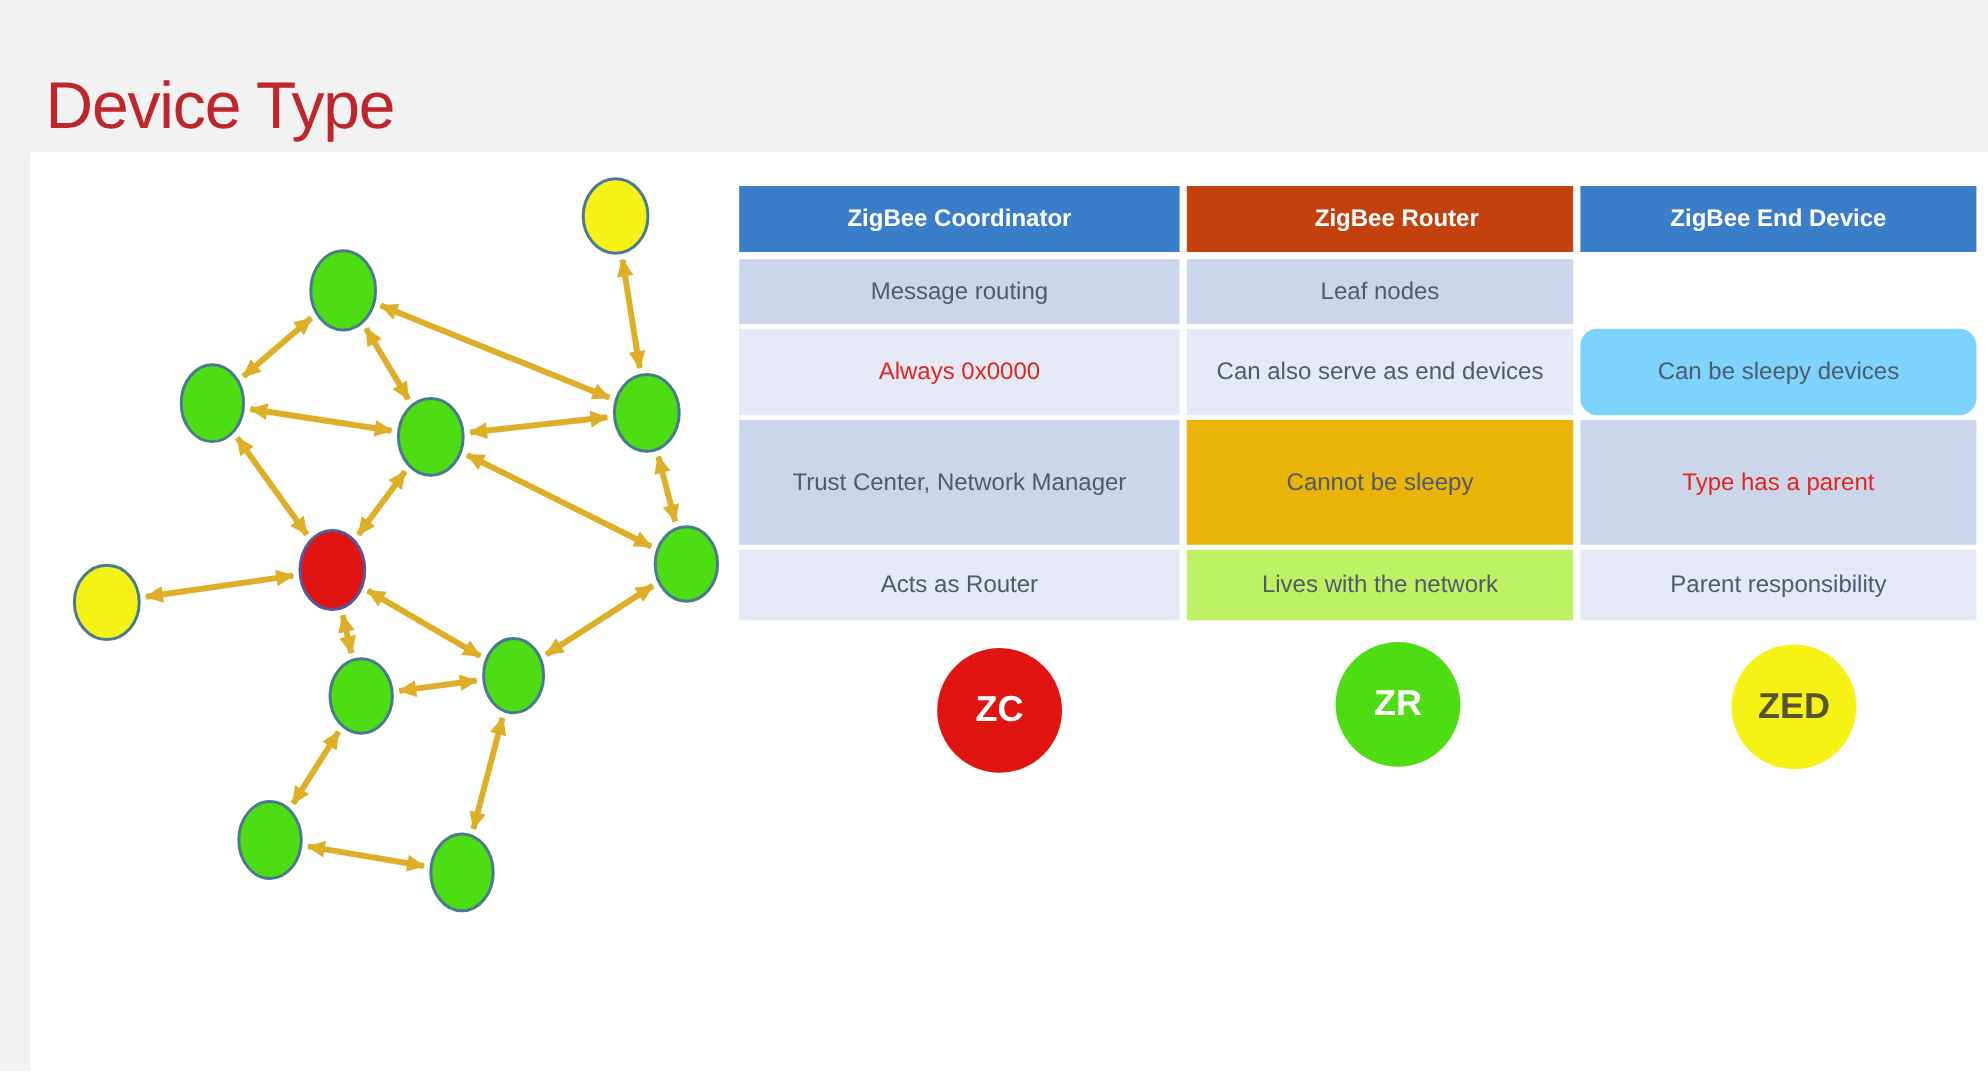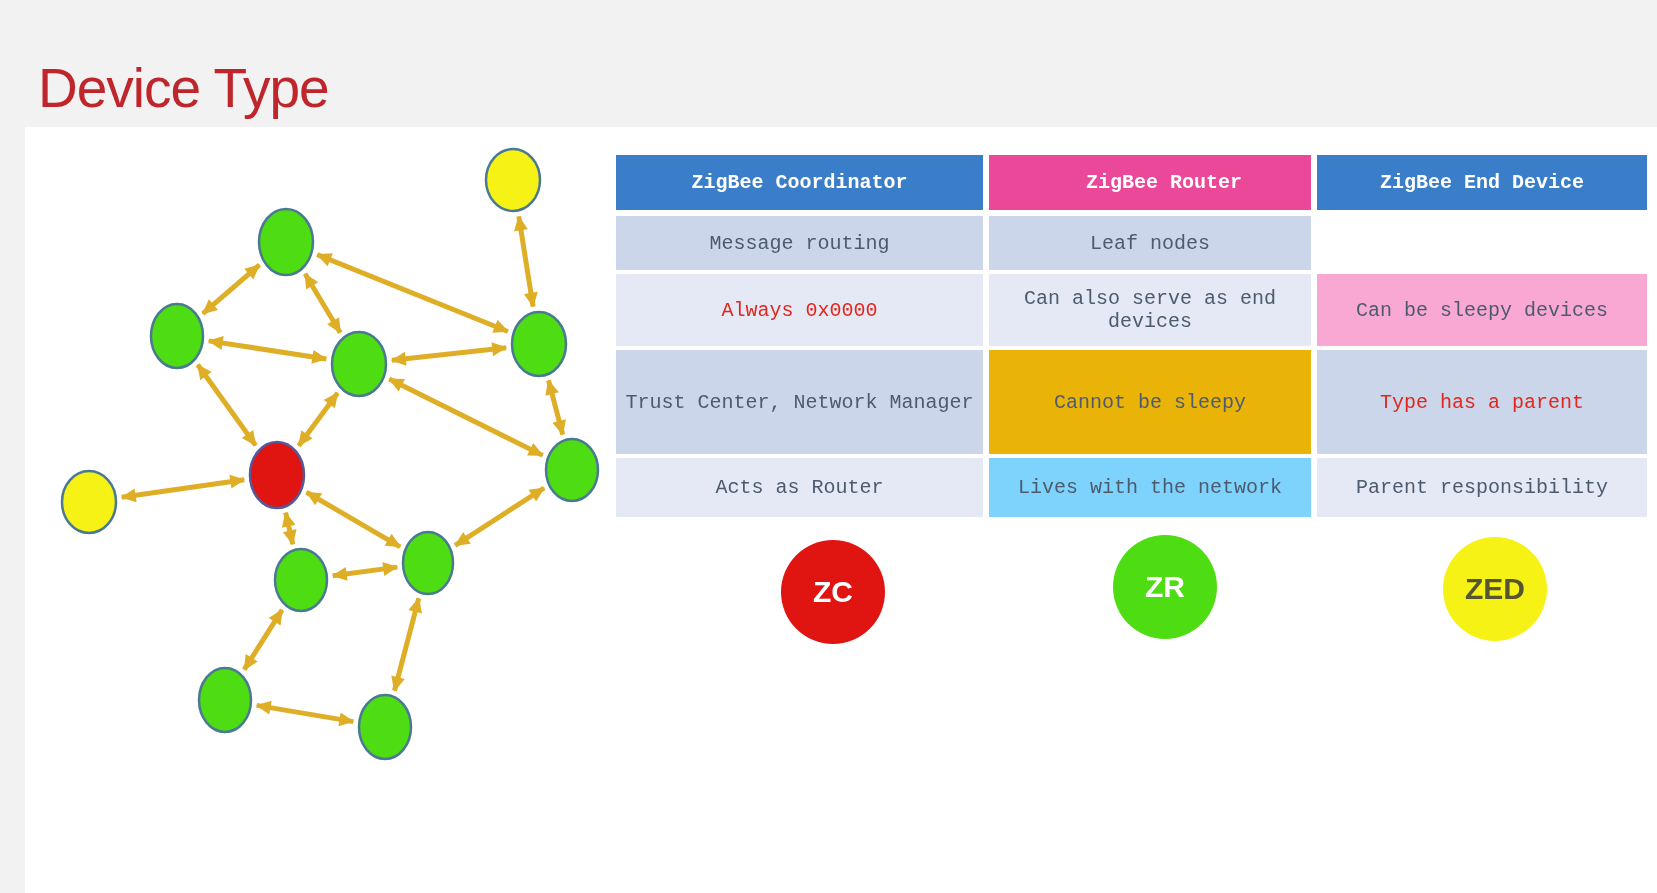--- a/index.html
+++ b/index.html
@@ -10,21 +10,21 @@
   .top-band{position:absolute;left:0;top:0;width:1657px;height:127px;background:#f2f2f3;}
   .left-band{position:absolute;left:0;top:0;width:25px;height:893px;background:#f2f2f3;}
   .page-title{
     position:absolute;left:38px;top:24px;font-size:55px;line-height:1.0;
     font-weight:400;letter-spacing:-1px;
   }
   .diagram-svg{position:absolute;left:0;top:0;width:1657px;height:893px;}
 
   .ztable{position:absolute;left:616px;top:155px;width:1031px;}
   .trow{display:grid;grid-template-columns:367px 322px 330px;column-gap:6px;}
-  .trow > div{display:flex;align-items:center;justify-content:center;text-align:center;font-family:Liberation Mono, monospace;}
+  .trow > div{display:flex;align-items:center;justify-content:center;text-align:center;}
   .thead{height:55px;}
   .thead > div{font-weight:bold;font-size:20px;color:#ffffff;}
   .r1{height:54px;margin-top:6px;}
   .r2{height:72px;margin-top:4px;}
   .r3{height:104px;margin-top:4px;}
   .r4{height:59px;margin-top:4px;}
   .cell{font-size:20px;}
 
   .legend-circle{
     position:absolute;width:104px;height:104px;border-radius:50%;
@@ -75,40 +75,40 @@
       <ellipse cx="89" cy="502" rx="27" ry="31" fill="#f7f215" stroke="#4a7a92" stroke-width="2.5"></ellipse>
       <ellipse cx="301" cy="580" rx="26" ry="31" fill="#4edc12" stroke="#4a7a92" stroke-width="2.5"></ellipse>
       <ellipse cx="428" cy="563" rx="25" ry="31" fill="#4edc12" stroke="#4a7a92" stroke-width="2.5"></ellipse>
       <ellipse cx="225" cy="700" rx="26" ry="32" fill="#4edc12" stroke="#4a7a92" stroke-width="2.5"></ellipse>
       <ellipse cx="385" cy="727" rx="26" ry="32" fill="#4edc12" stroke="#4a7a92" stroke-width="2.5"></ellipse>
     </svg>
 
   <div class="ztable">
     <div class="trow thead">
       <div style="background: rgb(58, 125, 200);">ZigBee Coordinator</div>
-      <div style="background: #ec4899; padding-left: 28px;">ZigBee Router</div>
+      <div style="background: #c2410c; padding-left: 28px;">ZigBee Router</div>
       <div style="background: rgb(58, 125, 200);">ZigBee End Device</div>
     </div>
     <div class="trow r1">
       <div class="cell" style="background: rgb(204, 214, 234); color: rgb(77, 91, 110);">Message routing</div>
       <div class="cell" style="background: rgb(204, 214, 234); color: rgb(77, 91, 110);">Leaf nodes</div>
     </div>
     <div class="trow r2">
       <div class="cell" style="background: rgb(228, 233, 245); color: rgb(225, 38, 29);">Always 0x0000</div>
       <div class="cell" style="background: rgb(228, 233, 245); color: rgb(77, 91, 110);">Can also serve as end devices</div>
-      <div class="cell" style="background: #f9a8d4; color: rgb(77, 91, 110);">Can be sleepy devices</div>
+      <div class="cell" style="background: #7dd3fc; color: rgb(77, 91, 110); border-radius: 14px;">Can be sleepy devices</div>
     </div>
     <div class="trow r3">
       <div class="cell" style="background: rgb(204, 214, 234); color: rgb(77, 91, 110);">Trust Center, Network Manager</div>
       <div class="cell" style="background: #eab308; color: rgb(77, 91, 110);">Cannot be sleepy</div>
       <div class="cell" style="background: rgb(204, 214, 234); color: rgb(225, 38, 29);">Type has a parent</div>
     </div>
     <div class="trow r4">
       <div class="cell" style="background: rgb(228, 233, 245); color: rgb(77, 91, 110);">Acts as Router</div>
-      <div class="cell" style="background: #7dd3fc; color: rgb(77, 91, 110);">Lives with the network</div>
+      <div class="cell" style="background: #bef264; color: rgb(77, 91, 110);">Lives with the network</div>
       <div class="cell" style="background: rgb(228, 233, 245); color: rgb(77, 91, 110);">Parent responsibility</div>
     </div>
   </div>
 
   <div class="legend-circle" style="left: 781px; top: 540px; background: rgb(224, 20, 17);">
     <span style="color: rgb(255, 255, 255);">ZC</span>
   </div>
   <div class="legend-circle" style="left: 1113px; top: 535px; background: rgb(78, 220, 18);">
     <span style="color: rgb(255, 255, 255);">ZR</span>
   </div>

